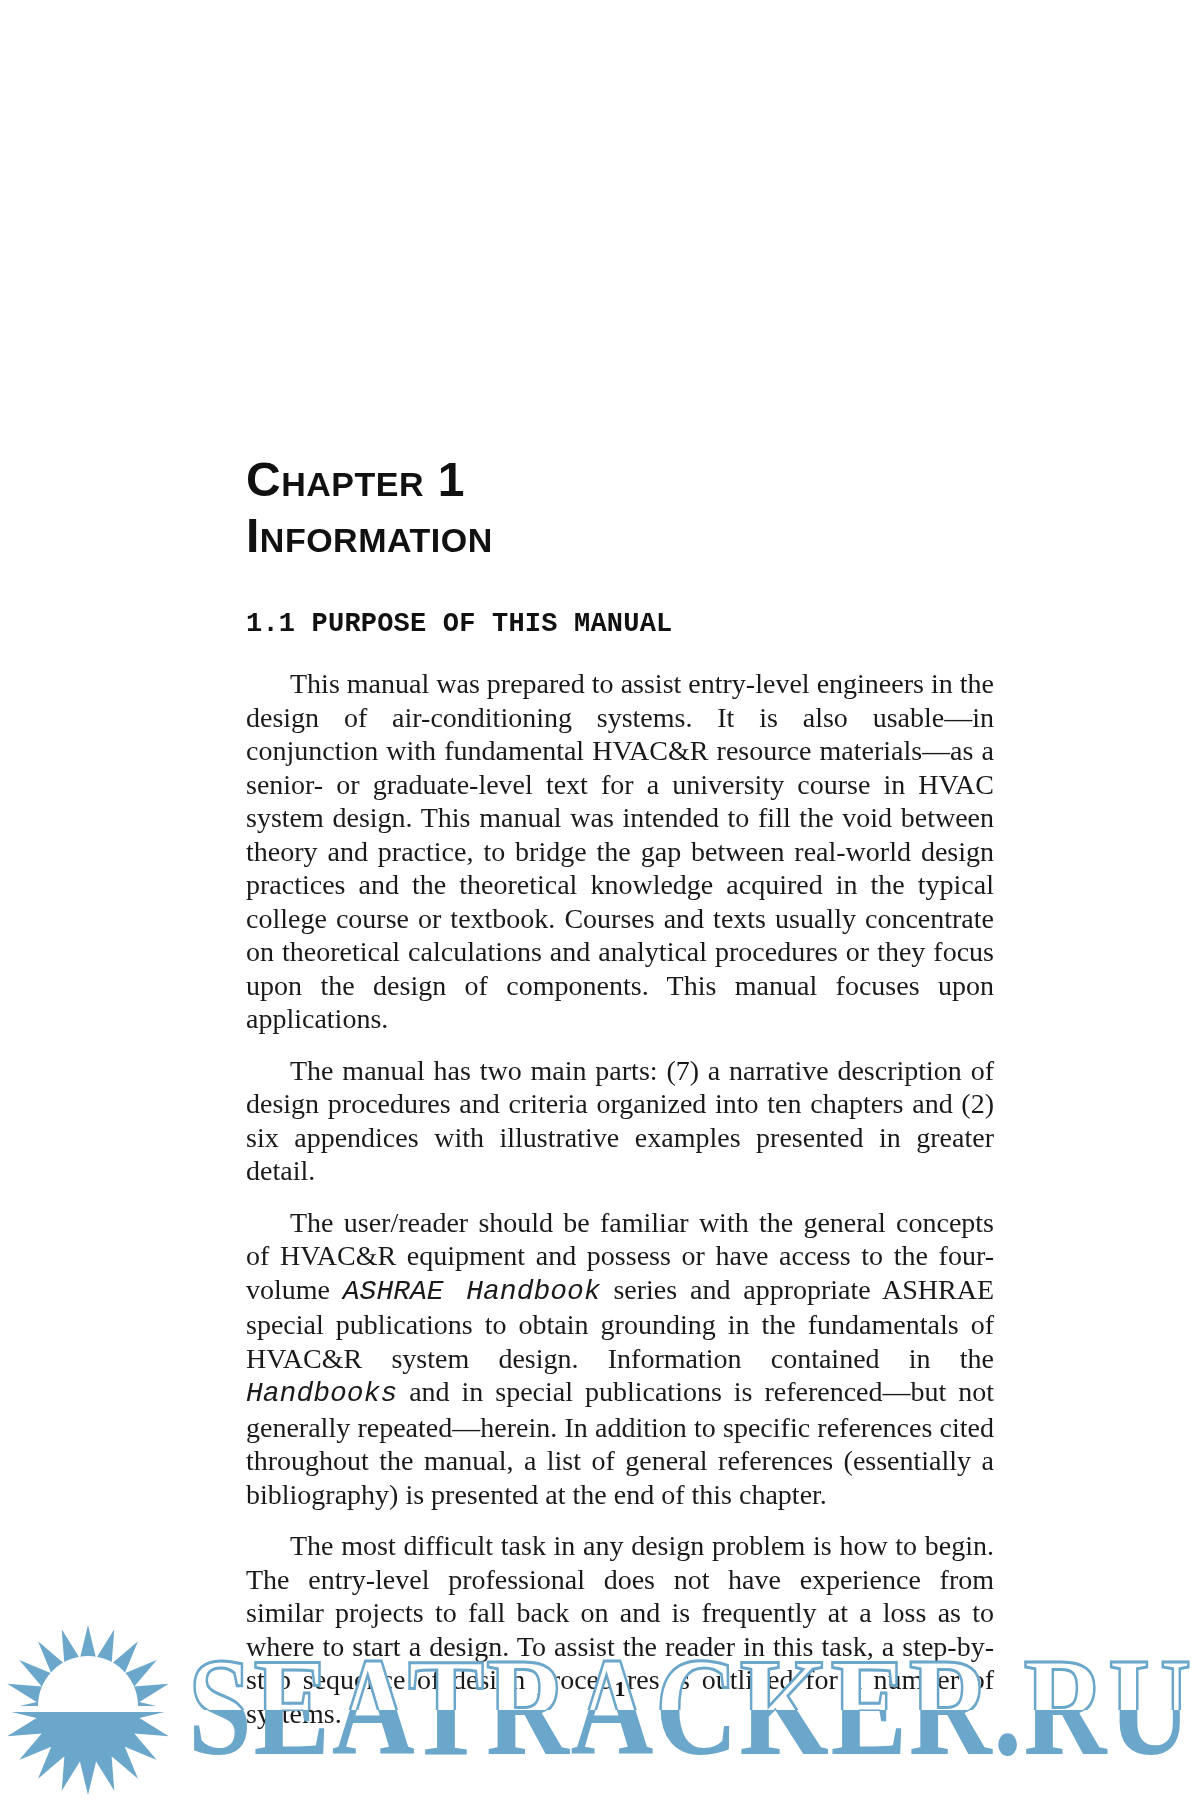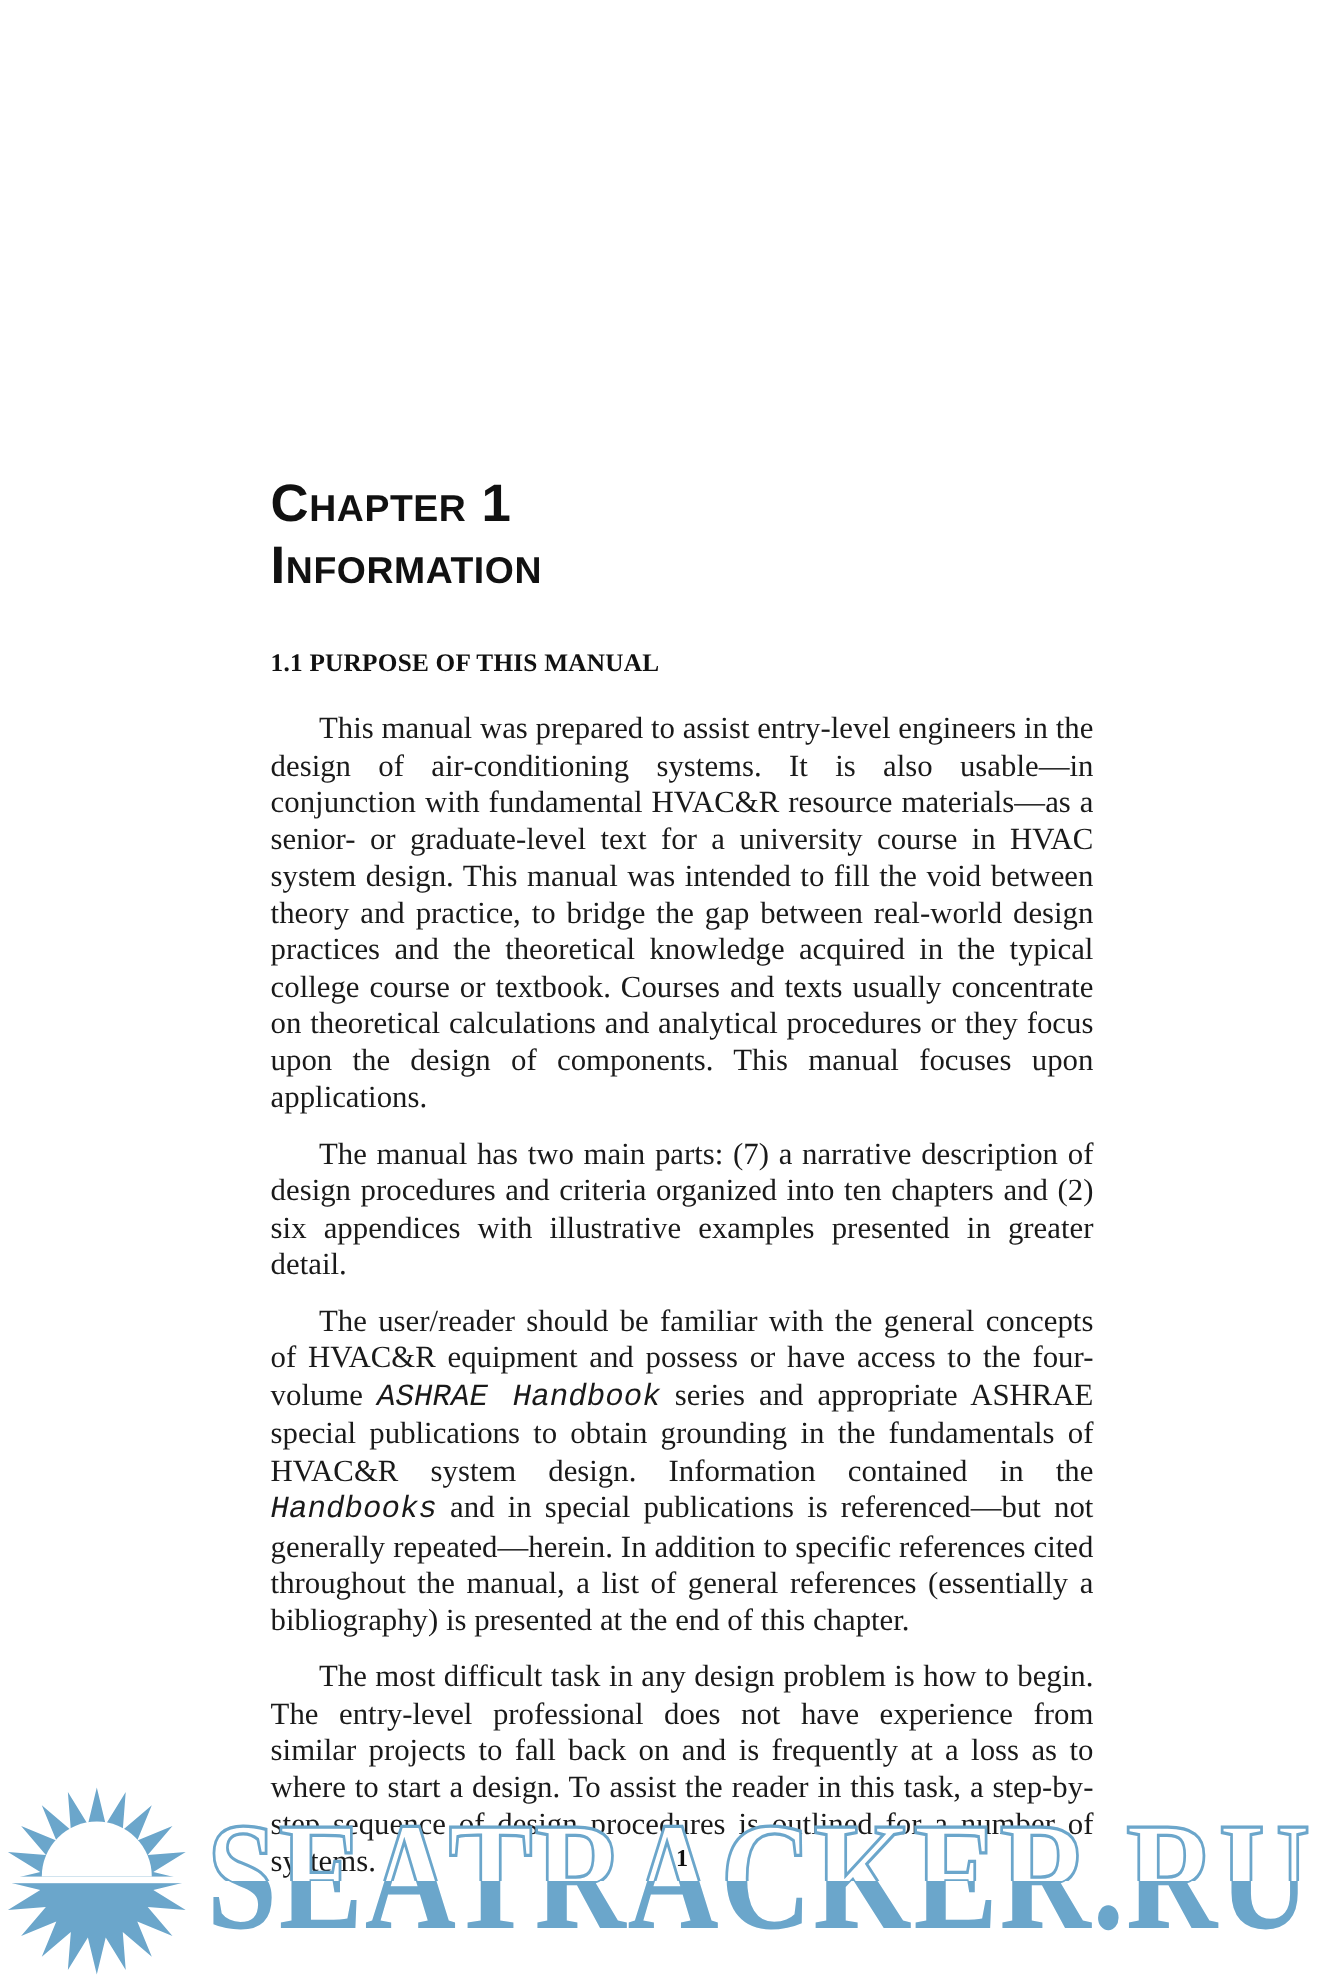--- a/index.html
+++ b/index.html
@@ -2,35 +2,35 @@
 <html><head>
 <meta charset="utf-8">
 <style>
   html,body{margin:0;padding:0;}
   body{
     width:1200px;height:1800px;position:relative;overflow:hidden;
     background:#ffffff;
     font-family:"Liberation Serif",serif;
   }
   .content{
-    position:absolute;left:246px;top:431px;width:748px;color:#1a1a1a;
+    position:absolute;left:246px;top:452px;width:748px;color:#1a1a1a;
   }
   .chapter-title{
     margin:0;
     font-family:"Liberation Sans",sans-serif;
     font-weight:700;
     font-variant:small-caps;
     font-variant-caps:small-caps;
     font-size:48px;line-height:56px;letter-spacing:0.5px;color:#111111;
   }
   .title-line{display:block;}
   .section-heading{
     margin:43px 0 0 0;
-    font-family:Liberation Serif, serif;
-    font-weight:700;font-size:23px;line-height:34px;letter-spacing:0.2px;color:#111111;
+    font-family:Liberation Mono, monospace;
+    font-weight:700;font-size:27px;line-height:34px;letter-spacing:0.2px;color:#111111;
   }
   .content p{
     margin:18px 0 0 0;
     font-size:28px;line-height:33.5px;
     text-align:justify;text-indent:44px;
   }
   .content p.first-para{margin-top:26px;}
   .content i{font-style:italic;font-family:Liberation Mono, monospace;}
   .folio{
     position:absolute;left:246px;top:1676px;width:748px;

